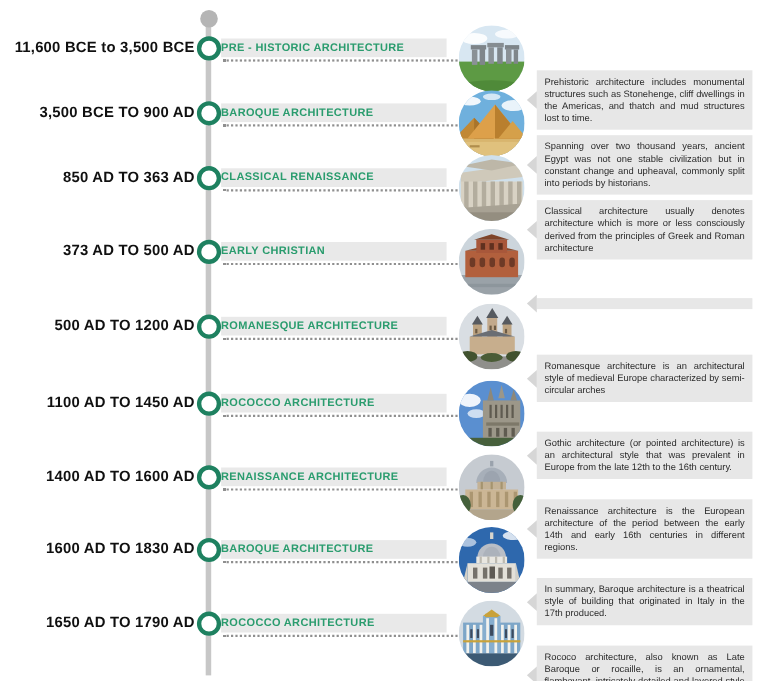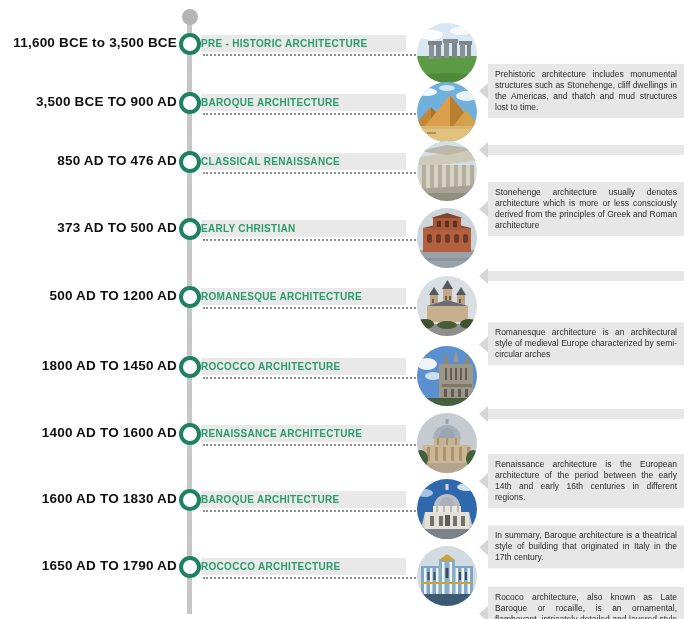--- a/index.html
+++ b/index.html
@@ -159,25 +159,26 @@
         <polygon points="14,25 32,44 14,44" fill="#a9742a"></polygon>
         <polygon points="33,13 58,44 8,44" fill="#dda04a"></polygon>
         <polygon points="33,13 58,44 33,44" fill="#b97f2e"></polygon>
         <polygon points="49,28 62,44 36,44" fill="#d5a04a"></polygon>
         <rect x="0" y="47" width="60" height="13" fill="#e0c17d"></rect>
         <rect x="10" y="50" width="9" height="2" fill="#b08d4d"></rect>
       </svg>
     </div>
     <div class="desc">
       <span class="desc-arrow"></span>
+      <span>Spanning over two thousand years, ancient Egypt was not one stable civilization but in constant change and upheaval, commonly split into periods by historians.</span>
     </div>
   </div>
 
   <div class="row" style="--cy:162px">
-    <div class="date">850 AD TO 476 AD</div>
+    <div class="date">850 AD TO 363 AD</div>
     <div class="marker"></div>
     <div class="titlebar">
       <span class="title">CLASSICAL RENAISSANCE</span>
     </div>
     <div class="dots"></div>
     <div class="photo">
       <svg viewBox="0 0 60 60">
         <rect x="0" y="0" width="60" height="60" fill="#cfe0ec"></rect>
         <polygon points="2,16 58,8 58,20 2,26" fill="#cfc9ba"></polygon>
         <polygon points="2,10 30,4 58,8 30,14" fill="#bdb7a8"></polygon>
@@ -188,21 +189,21 @@
         <rect x="29" y="24" width="4" height="24" fill="#b3ad9e"></rect>
         <rect x="37" y="24" width="4" height="24" fill="#b3ad9e"></rect>
         <rect x="45" y="24" width="4" height="24" fill="#b3ad9e"></rect>
         <rect x="53" y="24" width="4" height="24" fill="#b3ad9e"></rect>
         <polygon points="0,48 60,44 60,52 0,56" fill="#a8a294"></polygon>
         <rect x="0" y="52" width="60" height="8" fill="#948e80"></rect>
       </svg>
     </div>
     <div class="desc">
       <span class="desc-arrow"></span>
-      <span>Stonehenge architecture usually denotes architecture which is more or less consciously derived from the principles of Greek and Roman architecture</span>
+      <span>Classical architecture usually denotes architecture which is more or less consciously derived from the principles of Greek and Roman architecture</span>
     </div>
   </div>
 
   <div class="row" style="--cy:229px">
     <div class="date">373 AD TO 500 AD</div>
     <div class="marker"></div>
     <div class="titlebar">
       <span class="title">EARLY CHRISTIAN</span>
     </div>
     <div class="dots"></div>
@@ -258,21 +259,21 @@
         <ellipse cx="52" cy="48" rx="9" ry="5" fill="#41522f"></ellipse>
       </svg>
     </div>
     <div class="desc">
       <span class="desc-arrow"></span>
       <span>Romanesque architecture is an architectural style of medieval Europe characterized by semi-circular arches</span>
     </div>
   </div>
 
   <div class="row" style="--cy:367px">
-    <div class="date">1800 AD TO 1450 AD</div>
+    <div class="date">1100 AD TO 1450 AD</div>
     <div class="marker"></div>
     <div class="titlebar">
       <span class="title">ROCOCCO ARCHITECTURE</span>
     </div>
     <div class="dots"></div>
     <div class="photo">
       <svg viewBox="0 0 60 60">
         <rect x="0" y="0" width="60" height="60" fill="#5a8fd0"></rect>
         <ellipse cx="10" cy="18" rx="10" ry="6" fill="#ffffff" opacity="0.9"></ellipse>
         <ellipse cx="16" cy="30" rx="8" ry="4" fill="#ffffff" opacity="0.7"></ellipse>
@@ -288,20 +289,21 @@
         <rect x="25" y="38" width="30" height="3" fill="#7d7869"></rect>
         <rect x="27" y="43" width="3" height="8" fill="#5f5b50"></rect>
         <rect x="34" y="43" width="3" height="8" fill="#5f5b50"></rect>
         <rect x="41" y="43" width="3" height="8" fill="#5f5b50"></rect>
         <rect x="48" y="43" width="3" height="8" fill="#5f5b50"></rect>
         <rect x="0" y="52" width="60" height="8" fill="#47603c"></rect>
       </svg>
     </div>
     <div class="desc">
       <span class="desc-arrow"></span>
+      <span>Gothic architecture (or pointed architecture) is an architectural style that was prevalent in Europe from the late 12th to the 16th century.</span>
     </div>
   </div>
 
   <div class="row" style="--cy:434px">
     <div class="date">1400 AD TO 1600 AD</div>
     <div class="marker"></div>
     <div class="titlebar">
       <span class="title">RENAISSANCE ARCHITECTURE</span>
     </div>
     <div class="dots"></div>
@@ -359,21 +361,21 @@
         <rect x="13" y="37" width="4" height="10" fill="#75716a"></rect>
         <rect x="22" y="37" width="4" height="10" fill="#75716a"></rect>
         <rect x="28" y="36" width="5" height="11" fill="#5e5a54"></rect>
         <rect x="36" y="37" width="4" height="10" fill="#75716a"></rect>
         <rect x="44" y="37" width="4" height="10" fill="#75716a"></rect>
         <rect x="0" y="50" width="60" height="10" fill="#7c828a"></rect>
       </svg>
     </div>
     <div class="desc">
       <span class="desc-arrow"></span>
-      <span>In summary, Baroque architecture is a theatrical style of building that originated in Italy in the 17th century.</span>
+      <span>In summary, Baroque architecture is a theatrical style of building that originated in Italy in the 17th produced.</span>
     </div>
   </div>
 
   <div class="row" style="--cy:567px">
     <div class="date">1650 AD TO 1790 AD</div>
     <div class="marker"></div>
     <div class="titlebar">
       <span class="title">ROCOCCO ARCHITECTURE</span>
     </div>
     <div class="dots"></div>

